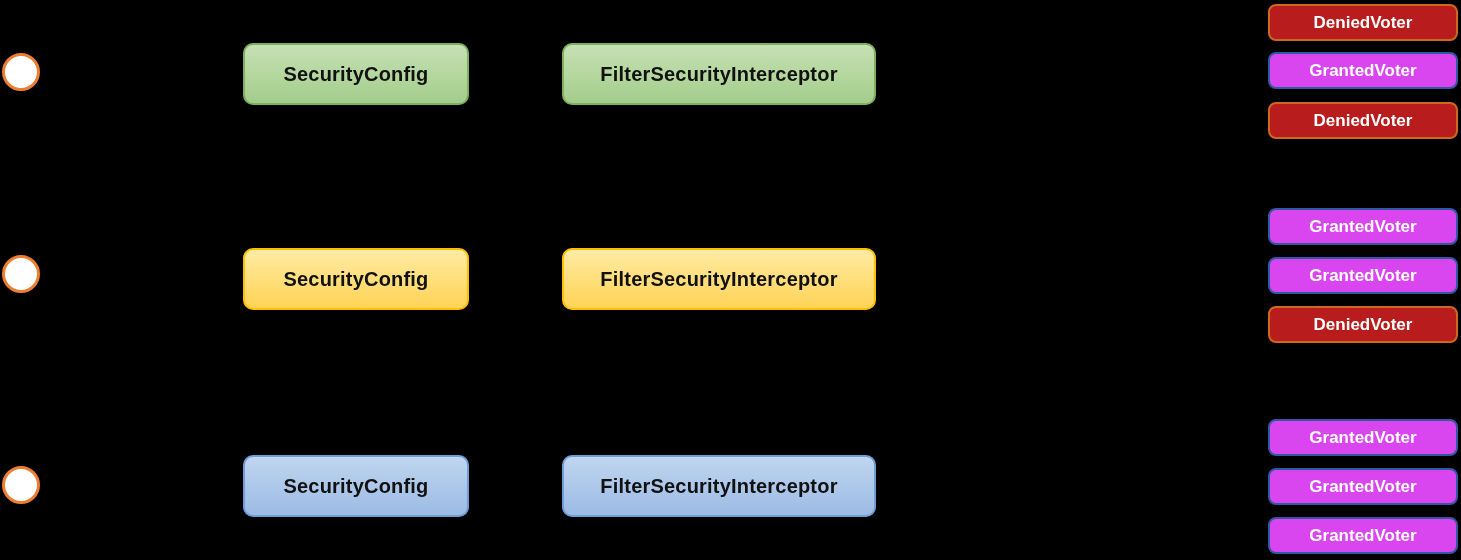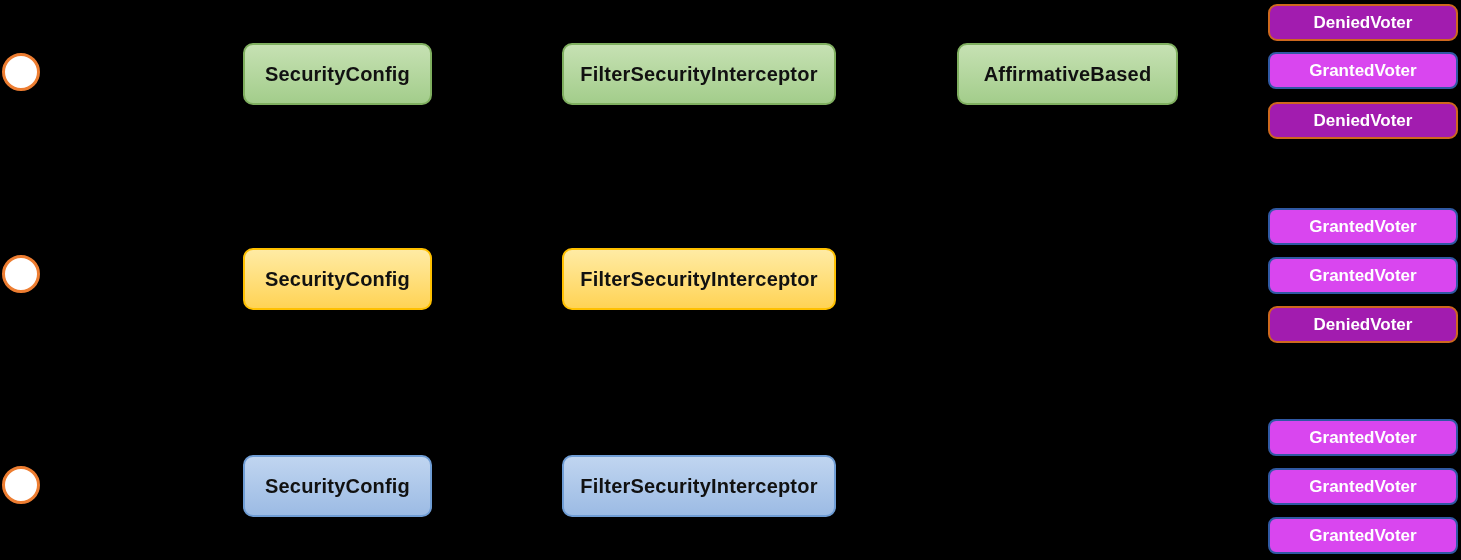--- a/index.html
+++ b/index.html
@@ -27,22 +27,22 @@
     position:absolute;
     height:62px;
     box-sizing:border-box;
     border-radius:10px;
     border:2px solid;
     display:flex;align-items:center;justify-content:center;
     font-weight:bold;font-size:20px;color:#111111;
     letter-spacing:.2px;
     box-shadow:1px 2px 2px rgba(0,0,0,.45);
   }
-  .col1{left:243px;width:189px;}
-  .col2{left:562px;width:274px;}
+  .col1{left:243px;width:226px;}
+  .col2{left:562px;width:314px;}
   .col3{left:957px;width:221px;}
   .rowtop1{top:43px;}
   .rowtop2{top:248px;}
   .rowtop3{top:455px;}
   .theme-green{
     background:linear-gradient(180deg,#C6E1B3 0%,#A3CD8B 100%);
     border-color:#7FAF5F;
   }
   .theme-yellow{
     background:linear-gradient(180deg,#FFEBA4 0%,#FFD355 100%);
@@ -55,35 +55,34 @@
   
   .voter{
     position:absolute;
     left:1268px;width:190px;height:37px;
     box-sizing:border-box;
     border-radius:8px;
     border:2px solid;
     display:flex;align-items:center;justify-content:center;
     font-weight:bold;font-size:17px;color:#FFFFFF;
   }
-  .voter.denied{background:#a21caf;border-color:#CE681E;border-radius:9px;}
+  .voter.denied{background:#b91c1c;border-color:#CE681E;}
   .voter.granted{background:#d946ef;border-color:#3059A4;}
   .v-r1-1{top:4px;}  .v-r1-2{top:52px;}  .v-r1-3{top:102px;}
   .v-r2-1{top:208px;}.v-r2-2{top:257px;} .v-r2-3{top:306px;}
   .v-r3-1{top:419px;}.v-r3-2{top:468px;} .v-r3-3{top:517px;}
 </style>
 </head>
 <body>
 
 <div class="stage">
 
   <div class="actor a1"></div>
   <div class="classbox theme-green col1 rowtop1">SecurityConfig</div>
   <div class="classbox theme-green col2 rowtop1">FilterSecurityInterceptor</div>
-  <div class="classbox theme-green col3 rowtop1">AffirmativeBased</div>
   <div class="voter denied v-r1-1">DeniedVoter</div>
   <div class="voter granted v-r1-2">GrantedVoter</div>
   <div class="voter denied v-r1-3">DeniedVoter</div>
 
   <div class="actor a2"></div>
   <div class="classbox theme-yellow col1 rowtop2">SecurityConfig</div>
   <div class="classbox theme-yellow col2 rowtop2">FilterSecurityInterceptor</div>
   <div class="voter granted v-r2-1">GrantedVoter</div>
   <div class="voter granted v-r2-2">GrantedVoter</div>
   <div class="voter denied v-r2-3">DeniedVoter</div>

